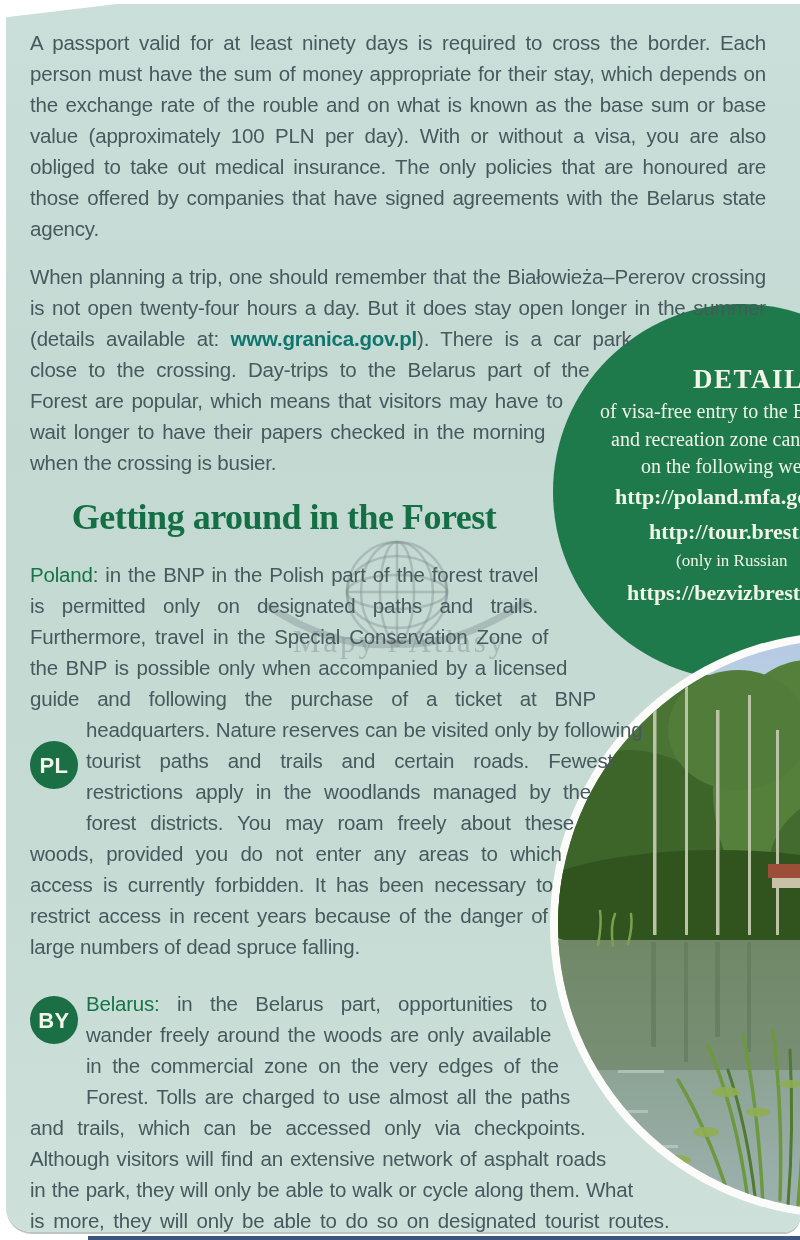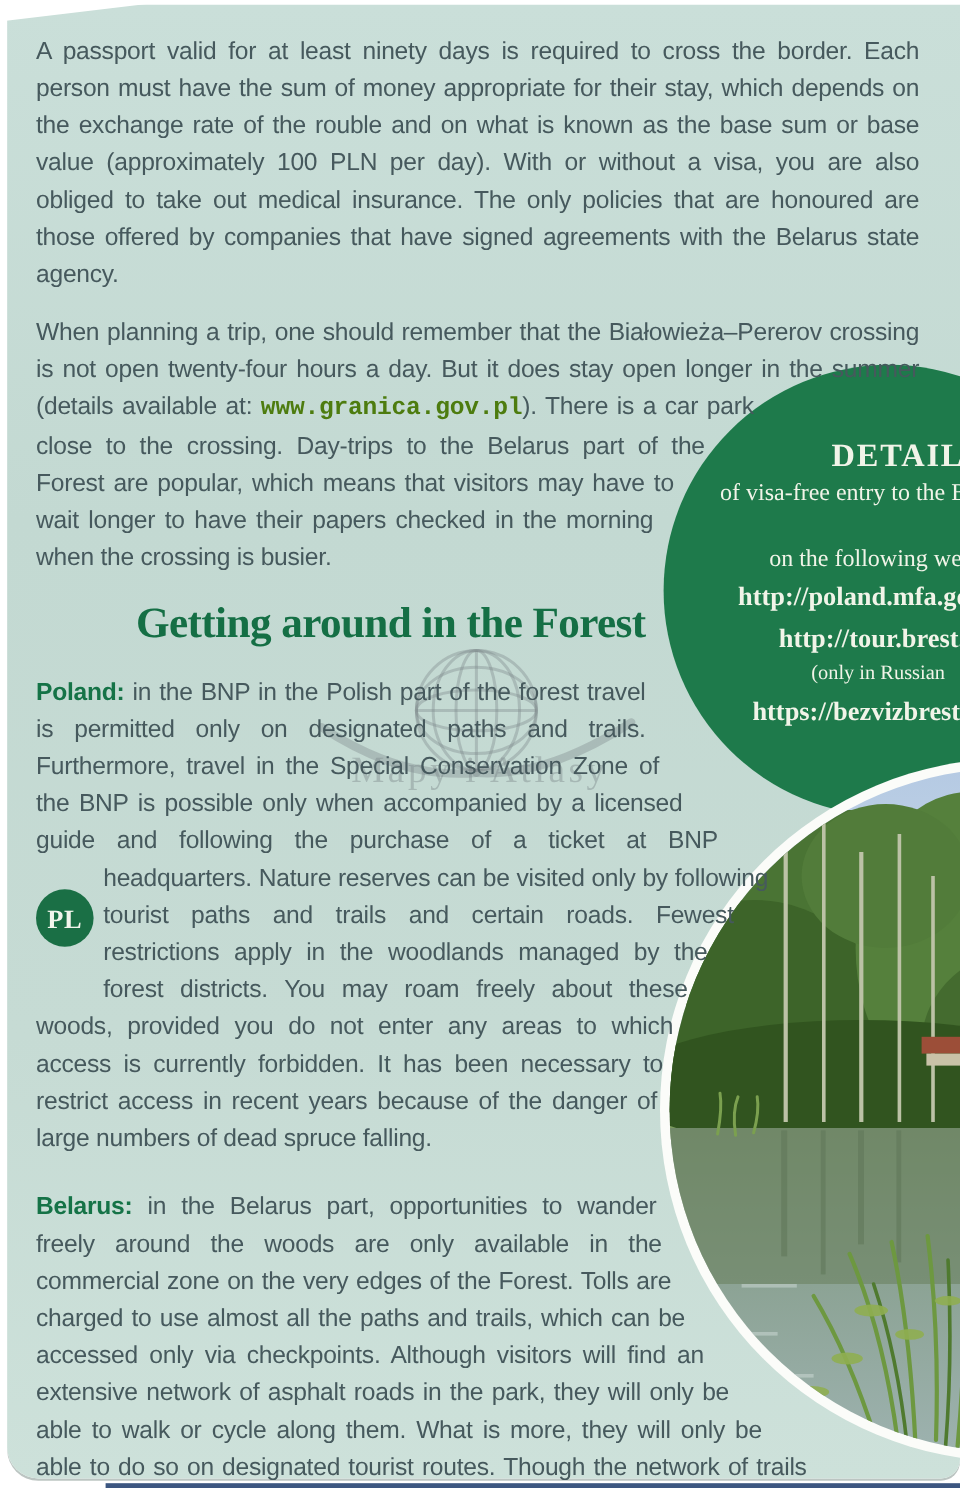--- a/index.html
+++ b/index.html
@@ -28,33 +28,33 @@
     float:right;width:228px;height:472px;
     shape-outside:circle(202px at 191px 270px);
   }
   .spacer-b{
     float:right;clear:right;width:245px;height:516px;
     shape-outside:circle(297px at 310px 231px);
   }
   h2.section-heading{
     font-family:"Liberation Serif",serif;font-weight:bold;color:#156f45;
     font-size:36px;line-height:44px;letter-spacing:-0.5px;
-    margin:6px 0 20px 0;text-align:right;
+    margin:6px 0 20px 0;text-align:center;
   }
   .section{margin:0 0 26px 0;}
   .badge-float{float:left;width:56px;height:94px;}
   .badge{
     width:48px;height:48px;border-radius:50%;background:#1a6f45;
-    color:#f2f5ec;font-family:Liberation Serif, serif;font-weight:bold;
+    color:#f2f5ec;font-family:Liberation Sans, sans-serif;font-weight:bold;
     font-size:22px;letter-spacing:0.5px;
     display:flex;align-items:center;justify-content:center;
     margin-top:8px;
   }
-  .country-label{font-weight:bold;color:#157347;margin-top:43px;}
-  .inline-link{font-weight:bold;color:#4d7c0f;font-family:Liberation Mono, monospace;}
+  .country-label{font-weight:normal;color:#157347;margin-top:43px;}
+  .inline-link{font-weight:bold;color:#0f766e;}
   
   .details-circle{
     position:absolute;left:553px;top:304px;width:376px;height:376px;
     border-radius:50%;background:#1e7a4b;z-index:2;
     font-family:"Liberation Serif",serif;color:#f1f4e8;
   }
   .details-circle div{position:absolute;white-space:nowrap;}
   .d-title{left:140px;top:60px;font-size:27px;font-weight:bold;letter-spacing:1.5px;}
   .d-l1{left:47px;top:96px;font-size:20px;}
   .d-l2{left:58px;top:124px;font-size:20px;}
@@ -100,20 +100,21 @@
   <g stroke="rgba(125,137,139,0.38)" fill="none" stroke-width="7" stroke-linecap="round">
     <path d="M 28 78 Q 95 122 157 116"></path>
     <path d="M 286 74 Q 215 120 157 116"></path>
   </g>
 </svg>
 <div class="watermark-text">Mapy i Atlasy</div>
 
 <div class="details-circle">
   <div class="d-title">DETAILS</div>
   <div class="d-l1">of visa-free entry to the Br</div>
+  <div class="d-l2">and recreation zone can</div>
   <div class="d-l3">on the following web</div>
   <div class="d-u1">http://poland.mfa.go</div>
   <div class="d-u2">http://tour.brest.</div>
   <div class="d-note">(only in Russian</div>
   <div class="d-u3">https://bezvizbrest.</div>
 </div>
 
 <div class="photo-wrap">
   <svg width="570" height="570" viewBox="0 0 570 570">
     <defs>
@@ -211,17 +212,20 @@
 
   <div class="section">
     <span class="spacer-b"></span>
     <span class="badge-float">
         <span class="badge">PL</span>
       </span>
     <span class="country-label">Poland:</span><span> in the BNP in the Polish part of the forest travel is permitted only on designated paths and trails. Furthermore, travel in the Special Conservation Zone of the BNP is possible only when accompanied by a licensed guide and following the purchase of a ticket at BNP headquarters. Nature reserves can be visited only by following tourist paths and trails and certain roads. Fewest restrictions apply in the woodlands managed by the forest districts. You may roam freely about these woods, provided you do not enter any areas to which access is currently forbidden. It has been necessary to restrict access in recent years because of the danger of large numbers of dead spruce falling.</span>
   </div>
 
   <div class="section">
+    <span class="badge-float">
+        <span class="badge">BY</span>
+      </span>
     <span class="country-label">Belarus:</span><span> in the Belarus part, opportunities to wander freely around the woods are only available in the commercial zone on the very edges of the Forest. Tolls are charged to use almost all the paths and trails, which can be accessed only via checkpoints. Although visitors will find an extensive network of asphalt roads in the park, they will only be able to walk or cycle along them. What is more, they will only be able to do so on designated tourist routes. Though the network of trails and paths might suggest freedom of movement, visitors must keep to the route specified on their ticket. Only residents or people with special passes can travel to the forest hamlets by car.</span>
   </div>
 </div>
 
 <div class="bottom-line"></div>
 
 </body></html>

